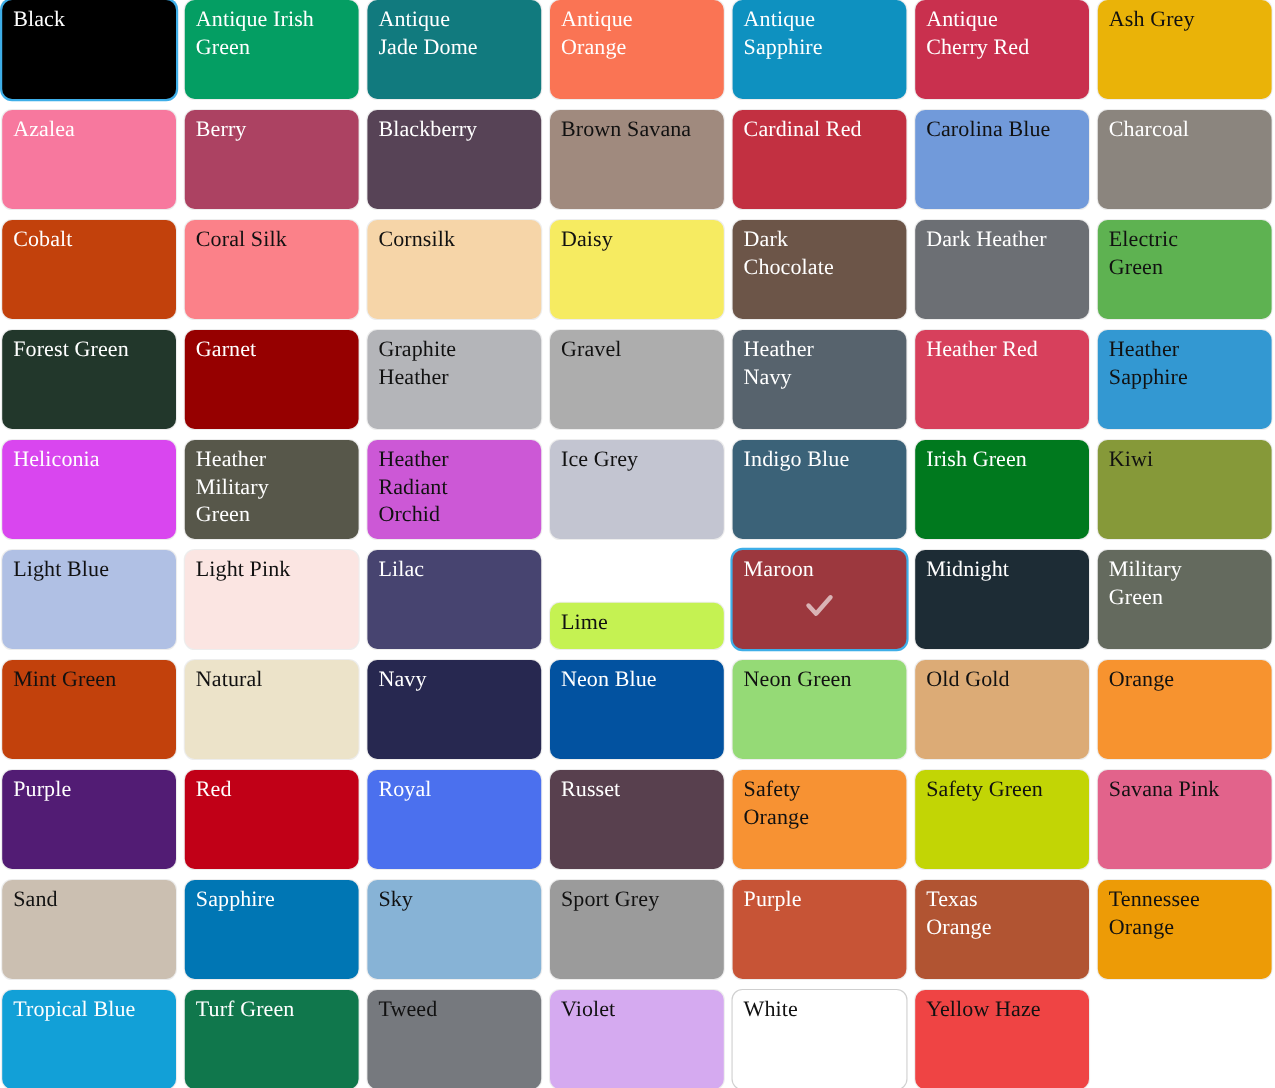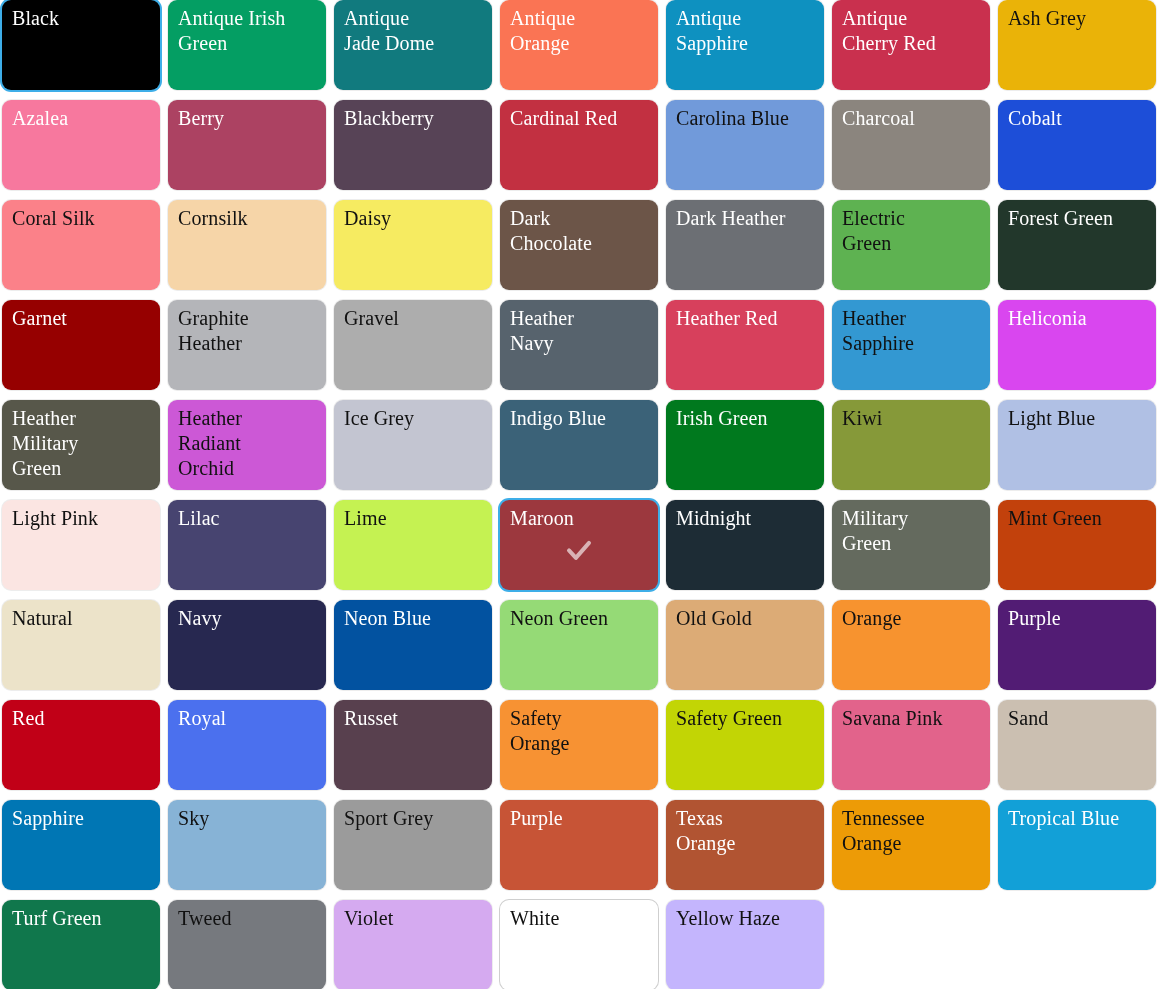--- a/index.html
+++ b/index.html
@@ -93,30 +93,33 @@
     </div>
     <div class="swatch" style="background: rgb(247, 120, 158);">
       <span class="swatch-label light-text">Azalea</span>
     </div>
     <div class="swatch" style="background: rgb(172, 66, 98);">
       <span class="swatch-label light-text">Berry</span>
     </div>
     <div class="swatch" style="background: rgb(87, 67, 86);">
       <span class="swatch-label light-text">Blackberry</span>
     </div>
+    <div class="swatch" style="background: rgb(160, 138, 126);">
+      <span class="swatch-label dark-text">Brown Savana</span>
+    </div>
     <div class="swatch" style="background: rgb(194, 48, 65);">
       <span class="swatch-label light-text">Cardinal Red</span>
     </div>
     <div class="swatch" style="background: rgb(113, 154, 218);">
       <span class="swatch-label dark-text">Carolina Blue</span>
     </div>
     <div class="swatch" style="background: rgb(139, 133, 126);">
       <span class="swatch-label light-text">Charcoal</span>
     </div>
-    <div class="swatch" style="background: #1d4ed8;">
+    <div class="swatch" style="background: #c2410c;">
       <span class="swatch-label light-text">Cobalt</span>
     </div>
     <div class="swatch" style="background: rgb(251, 129, 137);">
       <span class="swatch-label dark-text">Coral Silk</span>
     </div>
     <div class="swatch" style="background: rgb(246, 213, 168);">
       <span class="swatch-label dark-text">Cornsilk</span>
     </div>
     <div class="swatch" style="background: rgb(246, 235, 97);">
       <span class="swatch-label dark-text">Daisy</span>
@@ -183,21 +186,21 @@
     </div>
     <div class="swatch" style="background: rgb(176, 192, 228);">
       <span class="swatch-label dark-text">Light Blue</span>
     </div>
     <div class="swatch" style="background: rgb(251, 229, 226);">
       <span class="swatch-label dark-text">Light Pink</span>
     </div>
     <div class="swatch" style="background: rgb(71, 68, 112);">
       <span class="swatch-label light-text">Lilac</span>
     </div>
-    <div class="swatch" style="background: rgb(197, 242, 82);">
+    <div class="swatch" style="background: rgb(197, 242, 82); margin-top: 48px;">
       <span class="swatch-label dark-text">Lime</span>
     </div>
     <div class="swatch selected" style="background: rgb(156, 56, 62);">
       <span class="swatch-label light-text">Maroon</span>
       <span class="check-icon"><svg viewBox="0 0 24 24" fill="none" stroke="#ffffff" stroke-width="3.2" stroke-linecap="round" stroke-linejoin="round">
           <polyline points="4,12.5 9.5,18.5 20,6.5"></polyline>
         </svg></span>
     </div>
     <div class="swatch" style="background: rgb(29, 44, 53);">
       <span class="swatch-label light-text">Midnight</span>
@@ -280,16 +283,16 @@
     </div>
     <div class="swatch" style="background: rgb(118, 121, 126);">
       <span class="swatch-label dark-text">Tweed</span>
     </div>
     <div class="swatch" style="background: rgb(213, 170, 240);">
       <span class="swatch-label dark-text">Violet</span>
     </div>
     <div class="swatch outlined" style="background: rgb(255, 255, 255);">
       <span class="swatch-label dark-text">White</span>
     </div>
-    <div class="swatch" style="background: #c4b5fd;">
+    <div class="swatch" style="background: #ef4444;">
       <span class="swatch-label dark-text">Yellow Haze</span>
     </div>
   </div>
 
 </body></html>

